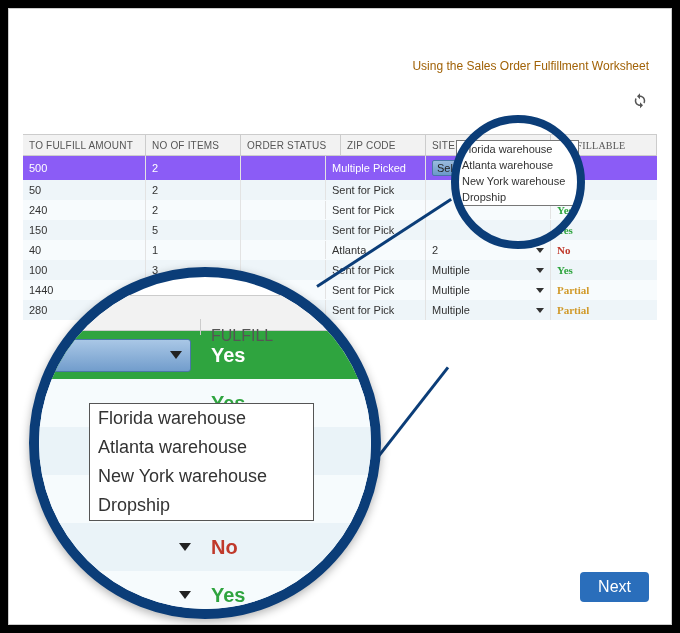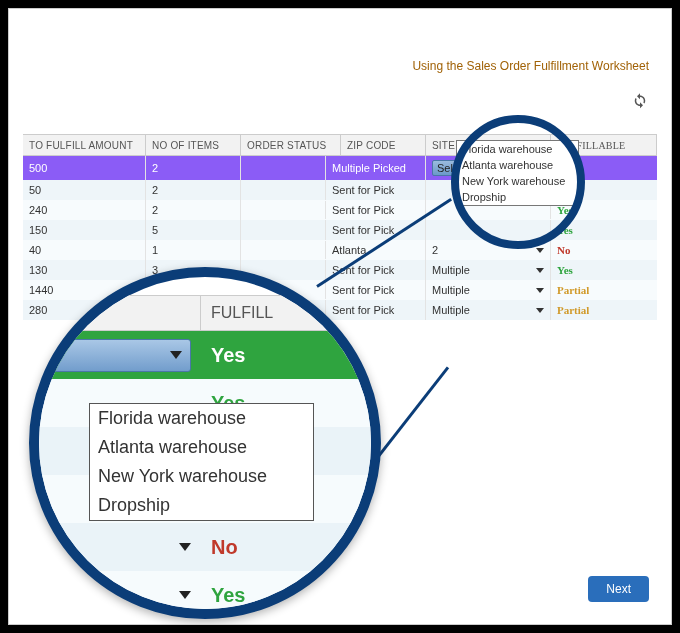--- a/index.html
+++ b/index.html
@@ -123,21 +123,21 @@
     cursor: pointer;
   }
   .next-btn {
     position: absolute;
     right: 22px;
     bottom: 22px;
     background: #2a6ebb;
     color: #fff;
     padding: 6px 18px;
     border-radius: 4px;
-    font-size: 12px;
+    font-size: 16px;
     cursor: pointer;
     border: none;
   }
 
   
   .lens {
     position: absolute;
     left: 20px;
     top: 258px;
     width: 352px;
@@ -161,20 +161,21 @@
     background: #f2f2f2;
     border-top: 1px solid #ccc;
     border-bottom: 1px solid #ccc;
   }
   .zhead .zc {
     padding: 8px 10px;
     font-size: 16px;
     color: #555;
     text-transform: uppercase;
     border-right: 1px solid #ccc;
+    margin-top: 23px;
   }
   .zc.site { flex: 0 0 230px; }
   .zc.ff { flex: 1 1 auto; border-right: none; }
   .zrow {
     display: flex;
     height: 48px;
     align-items: center;
   }
   .zrow.even { background: #f6fbfd; }
   .zrow.odd { background: #eaf3f8; }
@@ -325,21 +326,21 @@
           <div class="tcell c3">Atlanta</div>
           <div class="tcell c4 sitecell">
             <span>2</span>
             <span class="caret"></span>
           </div>
           <div class="tcell c5">
             <span class="f-no">No</span>
           </div>
         </div>
         <div class="trow odd">
-          <div class="tcell c0">130</div>
+          <div class="tcell c0">100</div>
           <div class="tcell c1">3</div>
           <div class="tcell c2"></div>
           <div class="tcell c3">Sent for Pick</div>
           <div class="tcell c4 sitecell">
             <span>Multiple</span>
             <span class="caret"></span>
           </div>
           <div class="tcell c5">
             <span class="f-yes">Yes</span>
           </div>

